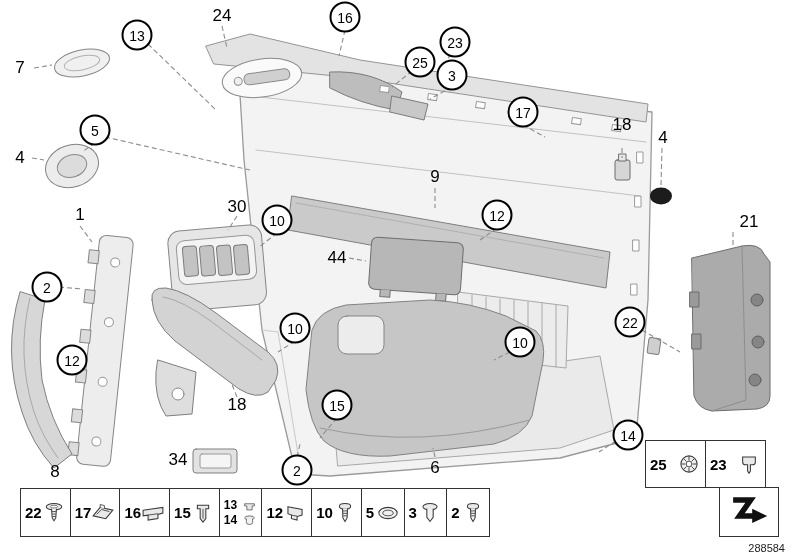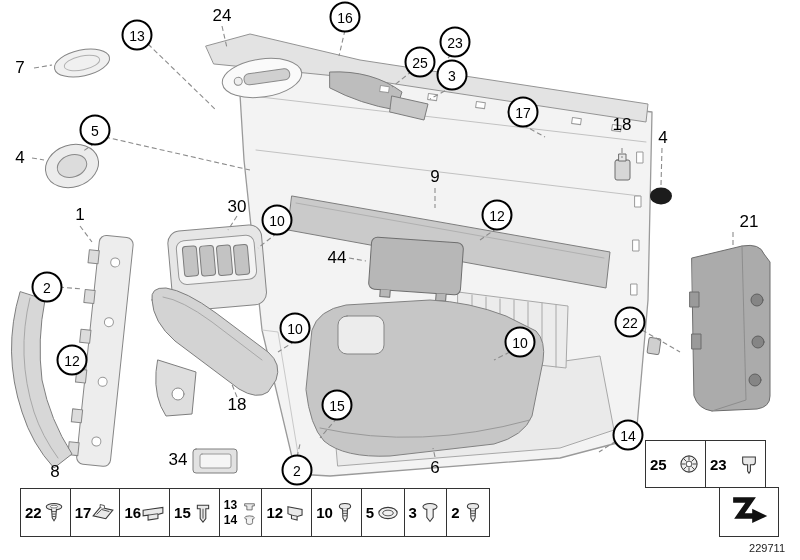--- a/index.html
+++ b/index.html
@@ -372,15 +372,15 @@
 
   <div class="arrow-box">
     <span>
       <svg viewBox="0 0 58 47" width="46" height="38" xmlns="http://www.w3.org/2000/svg">
         <path d="M9 11 H31 L17 31 H34" fill="none" stroke="#111" stroke-width="7"></path>
         <polygon points="33,22 52,31 33,40" fill="#111"></polygon>
       </svg>
     </span>
   </div>
 
-  <div class="diagram-number">229711</div>
+  <div class="diagram-number">288584</div>
 
 </div>
 
 </body></html>

